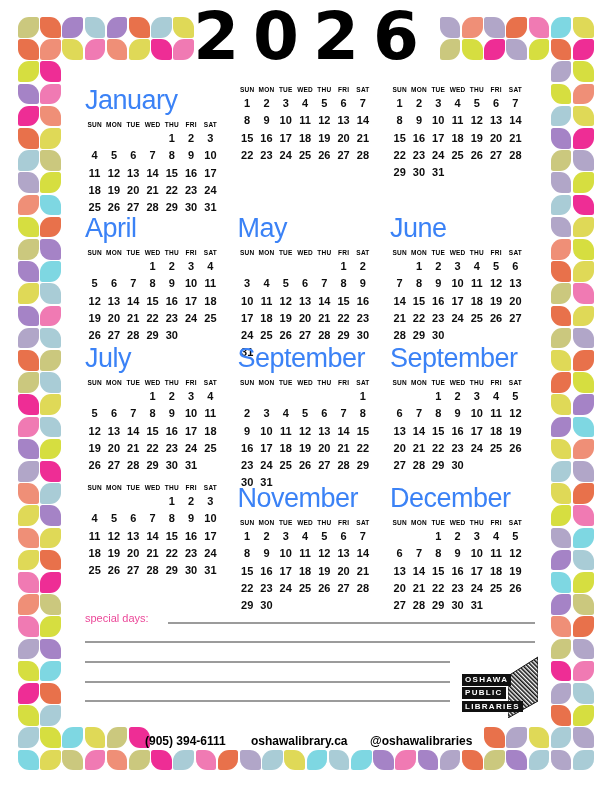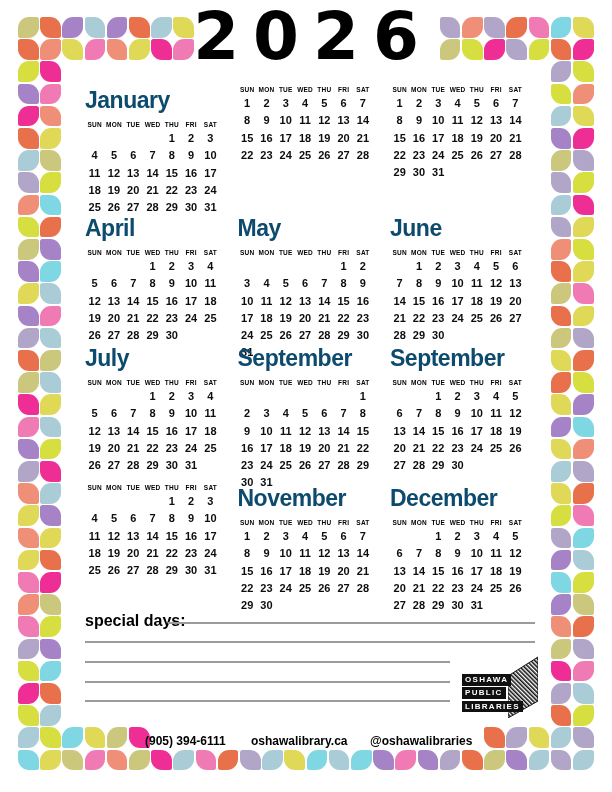--- a/index.html
+++ b/index.html
@@ -11,30 +11,30 @@
   .tile.a{border-radius:11px 2.5px 11px 2.5px;}
   .tile.b{border-radius:2.5px 11px 2.5px 11px;}
 
   
   .year{position:absolute;top:5px;left:0;right:0;height:64px;line-height:64px;
         text-align:center;font-family:"DejaVu Sans",sans-serif;font-weight:bold;
         font-size:66px;letter-spacing:14px;padding-left:14px;color:#000;}
 
   
   .month{position:absolute;width:136px;}
-  .month-title{font-size:23px;font-weight:bold;color:#0c4a6e;line-height:30px;height:35px;
+  .month-title{font-size:27px;font-weight:normal;color:#3b82f6;line-height:30px;height:35px;
                letter-spacing:-0.5px;}
   .month-grid{display:grid;grid-template-columns:repeat(7,19.3px);}
   .dow{font-size:6.5px;font-weight:bold;color:#000;text-align:center;height:10px;
        line-height:9px;letter-spacing:0.2px;}
   .date{font-size:11px;font-weight:bold;color:#0d0d0d;text-align:center;height:17.3px;
         line-height:17.3px;}
 
   
-  .sd-label{position:absolute;left:85px;top:612px;font-size:16px;font-weight:bold;color:#000000;}
+  .sd-label{position:absolute;left:85px;top:612px;font-size:11px;font-weight:normal;color:#ec4899;}
   .wline{position:absolute;height:1.6px;background:#9b9b9b;}
   .l1{left:168px;top:622px;width:367px;}
   .l2{left:85px;top:641px;width:450px;}
   .l3{left:85px;top:661px;width:365px;}
   .l4{left:85px;top:681px;width:365px;}
   .l5{left:85px;top:700px;width:365px;}
 
   
   .logo{position:absolute;left:462px;top:656px;width:80px;height:62px;}
   .logo-bars{position:absolute;left:0;top:18px;z-index:2;}

